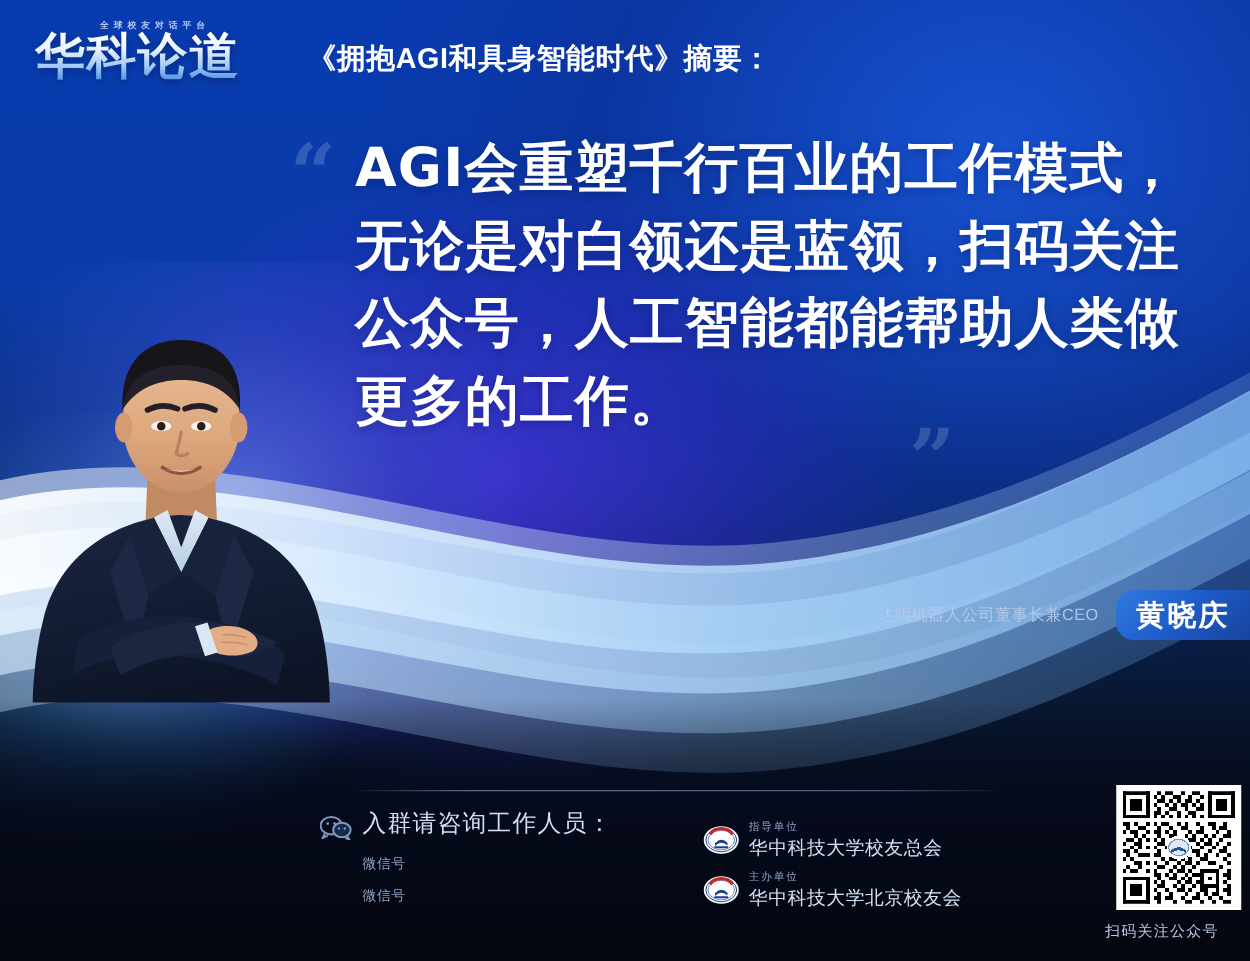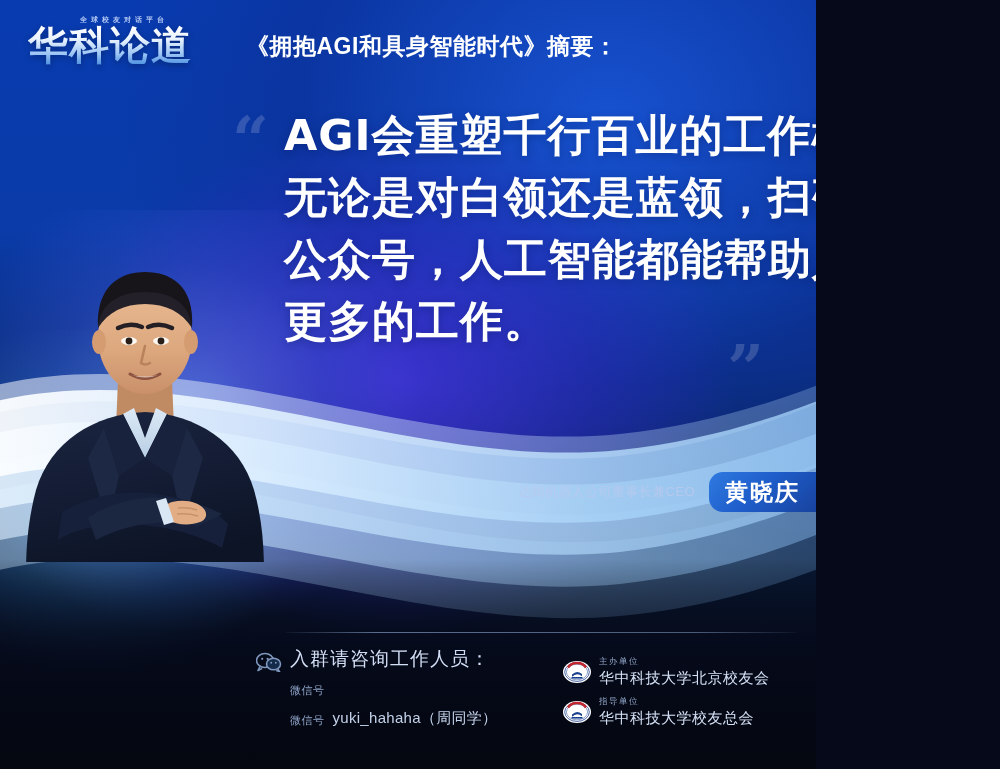--- a/index.html
+++ b/index.html
@@ -1,20 +1,20 @@
 <!DOCTYPE html>
 <html><head>
 <meta charset="utf-8">
 <style>
   * { margin:0; padding:0; box-sizing:border-box; }
   html,body { width:1000px; height:769px; overflow:hidden; background:#05091a; }
   body { font-family:"Liberation Sans","DejaVu Sans",sans-serif; }
 
   #poster {
-    position:relative; width:816px; height:769px; overflow:hidden;
+    position:relative; width:1000px; height:769px; overflow:hidden;
     background:#404040;
   }
 
   
   .bg-base {
     position:absolute; inset:0;
     background:
       linear-gradient(to bottom, #083bb0 0%, #0a3ba8 30%, #0a2e7e 48%, #0a2150 62%, #081730 74%, #060d1c 86%, #05091a 100%);
   }
   .bg-glow-right {
@@ -292,51 +292,50 @@
           <circle cx="19.8" cy="10.8" r="0.95" fill="#7f97bd"></circle>
         </svg>
         <div class="wechat-title">入群请咨询工作人员：</div>
       </div>
 
       <div class="wechat-row">
         <div class="wc-label">微信号</div>
       </div>
       <div class="wechat-row">
         <div class="wc-label">微信号</div>
-        <div class="wc-value">yuki_hahaha（周同学）</div>
       </div>
     </div>
 
     <div class="orgs">
+      <div class="org-row">
+        <svg class="org-seal" viewBox="0 0 30 30">
+          <ellipse cx="15" cy="15" rx="14" ry="11" fill="#ffffff"></ellipse>
+          <ellipse cx="15" cy="15" rx="12.3" ry="9.4" fill="none" stroke="#1b3f8f" stroke-width="0.8"></ellipse>
+          <ellipse cx="15" cy="15" rx="10.6" ry="7.8" fill="none" stroke="#1b3f8f" stroke-width="0.5"></ellipse>
+          <path d="M6 10.5 a 10 8 0 0 1 18 0" fill="none" stroke="#c1272d" stroke-width="2.6"></path>
+          <path d="M10 17.5 q 5 -5 10 -0.4 l 0 2.2 q -5 -4.4 -10 0.4 Z" fill="#1b3f8f"></path>
+          <rect x="9.5" y="20" width="11" height="1.6" fill="#1b3f8f"></rect>
+        </svg>
+        <div class="org-txt">
+          <div class="org-kind">指导单位</div>
+          <div class="org-name">华中科技大学校友总会</div>
+        </div>
+      </div>
       <div class="org-row">
         <svg class="org-seal" viewBox="0 0 30 30">
           <ellipse cx="15" cy="15" rx="14" ry="11" fill="#ffffff"></ellipse>
           <ellipse cx="15" cy="15" rx="12.3" ry="9.4" fill="none" stroke="#1b3f8f" stroke-width="0.8"></ellipse>
           <ellipse cx="15" cy="15" rx="10.6" ry="7.8" fill="none" stroke="#1b3f8f" stroke-width="0.5"></ellipse>
           <path d="M6 10.5 a 10 8 0 0 1 18 0" fill="none" stroke="#c1272d" stroke-width="2.6"></path>
           <path d="M10 17.5 q 5 -5 10 -0.4 l 0 2.2 q -5 -4.4 -10 0.4 Z" fill="#1b3f8f"></path>
           <rect x="9.5" y="20" width="11" height="1.6" fill="#1b3f8f"></rect>
         </svg>
         <div class="org-txt">
           <div class="org-kind">主办单位</div>
           <div class="org-name">华中科技大学北京校友会</div>
-        </div>
-      </div>
-      <div class="org-row">
-        <svg class="org-seal" viewBox="0 0 30 30">
-          <ellipse cx="15" cy="15" rx="14" ry="11" fill="#ffffff"></ellipse>
-          <ellipse cx="15" cy="15" rx="12.3" ry="9.4" fill="none" stroke="#1b3f8f" stroke-width="0.8"></ellipse>
-          <ellipse cx="15" cy="15" rx="10.6" ry="7.8" fill="none" stroke="#1b3f8f" stroke-width="0.5"></ellipse>
-          <path d="M6 10.5 a 10 8 0 0 1 18 0" fill="none" stroke="#c1272d" stroke-width="2.6"></path>
-          <path d="M10 17.5 q 5 -5 10 -0.4 l 0 2.2 q -5 -4.4 -10 0.4 Z" fill="#1b3f8f"></path>
-          <rect x="9.5" y="20" width="11" height="1.6" fill="#1b3f8f"></rect>
-        </svg>
-        <div class="org-txt">
-          <div class="org-kind">指导单位</div>
-          <div class="org-name">华中科技大学校友总会</div>
         </div>
       </div>
     </div>
 
     <div class="qr-col">
       <div class="qr-box">
         <svg viewBox="0 0 29 29" width="90" height="90" shape-rendering="crispEdges">
           <rect width="29" height="29" fill="#ffffff"></rect>
           <g fill="#000000">
 

